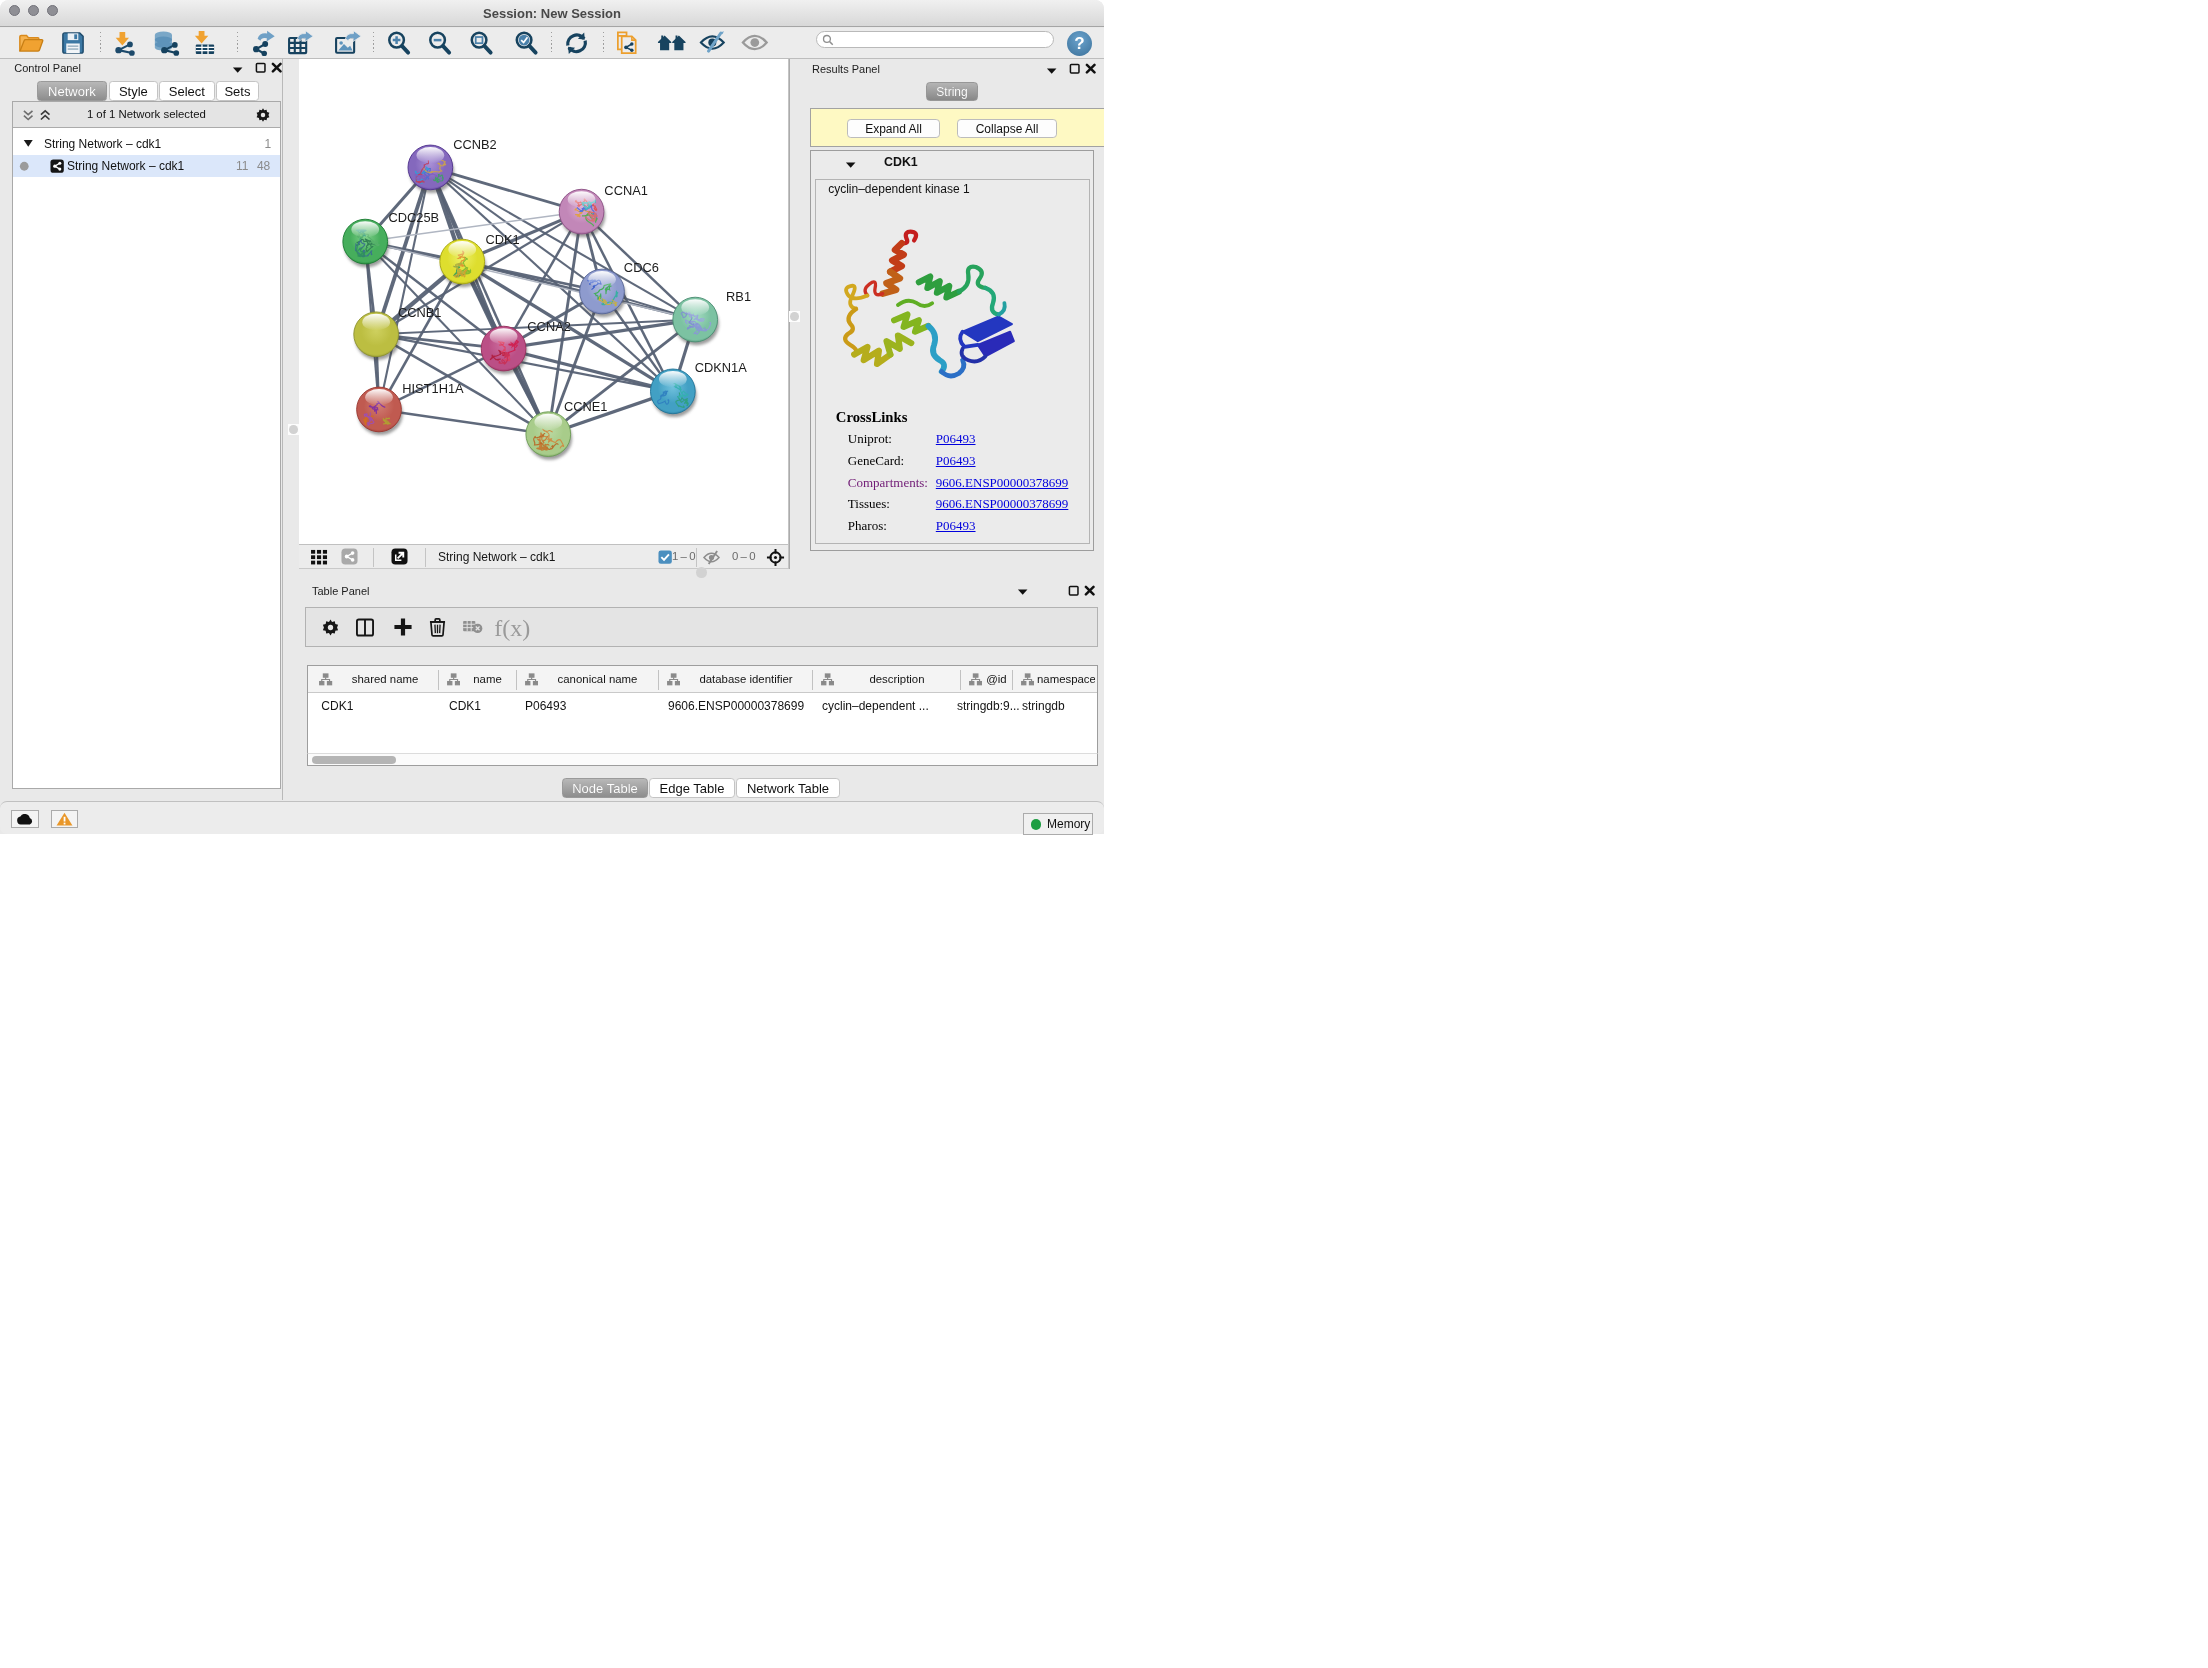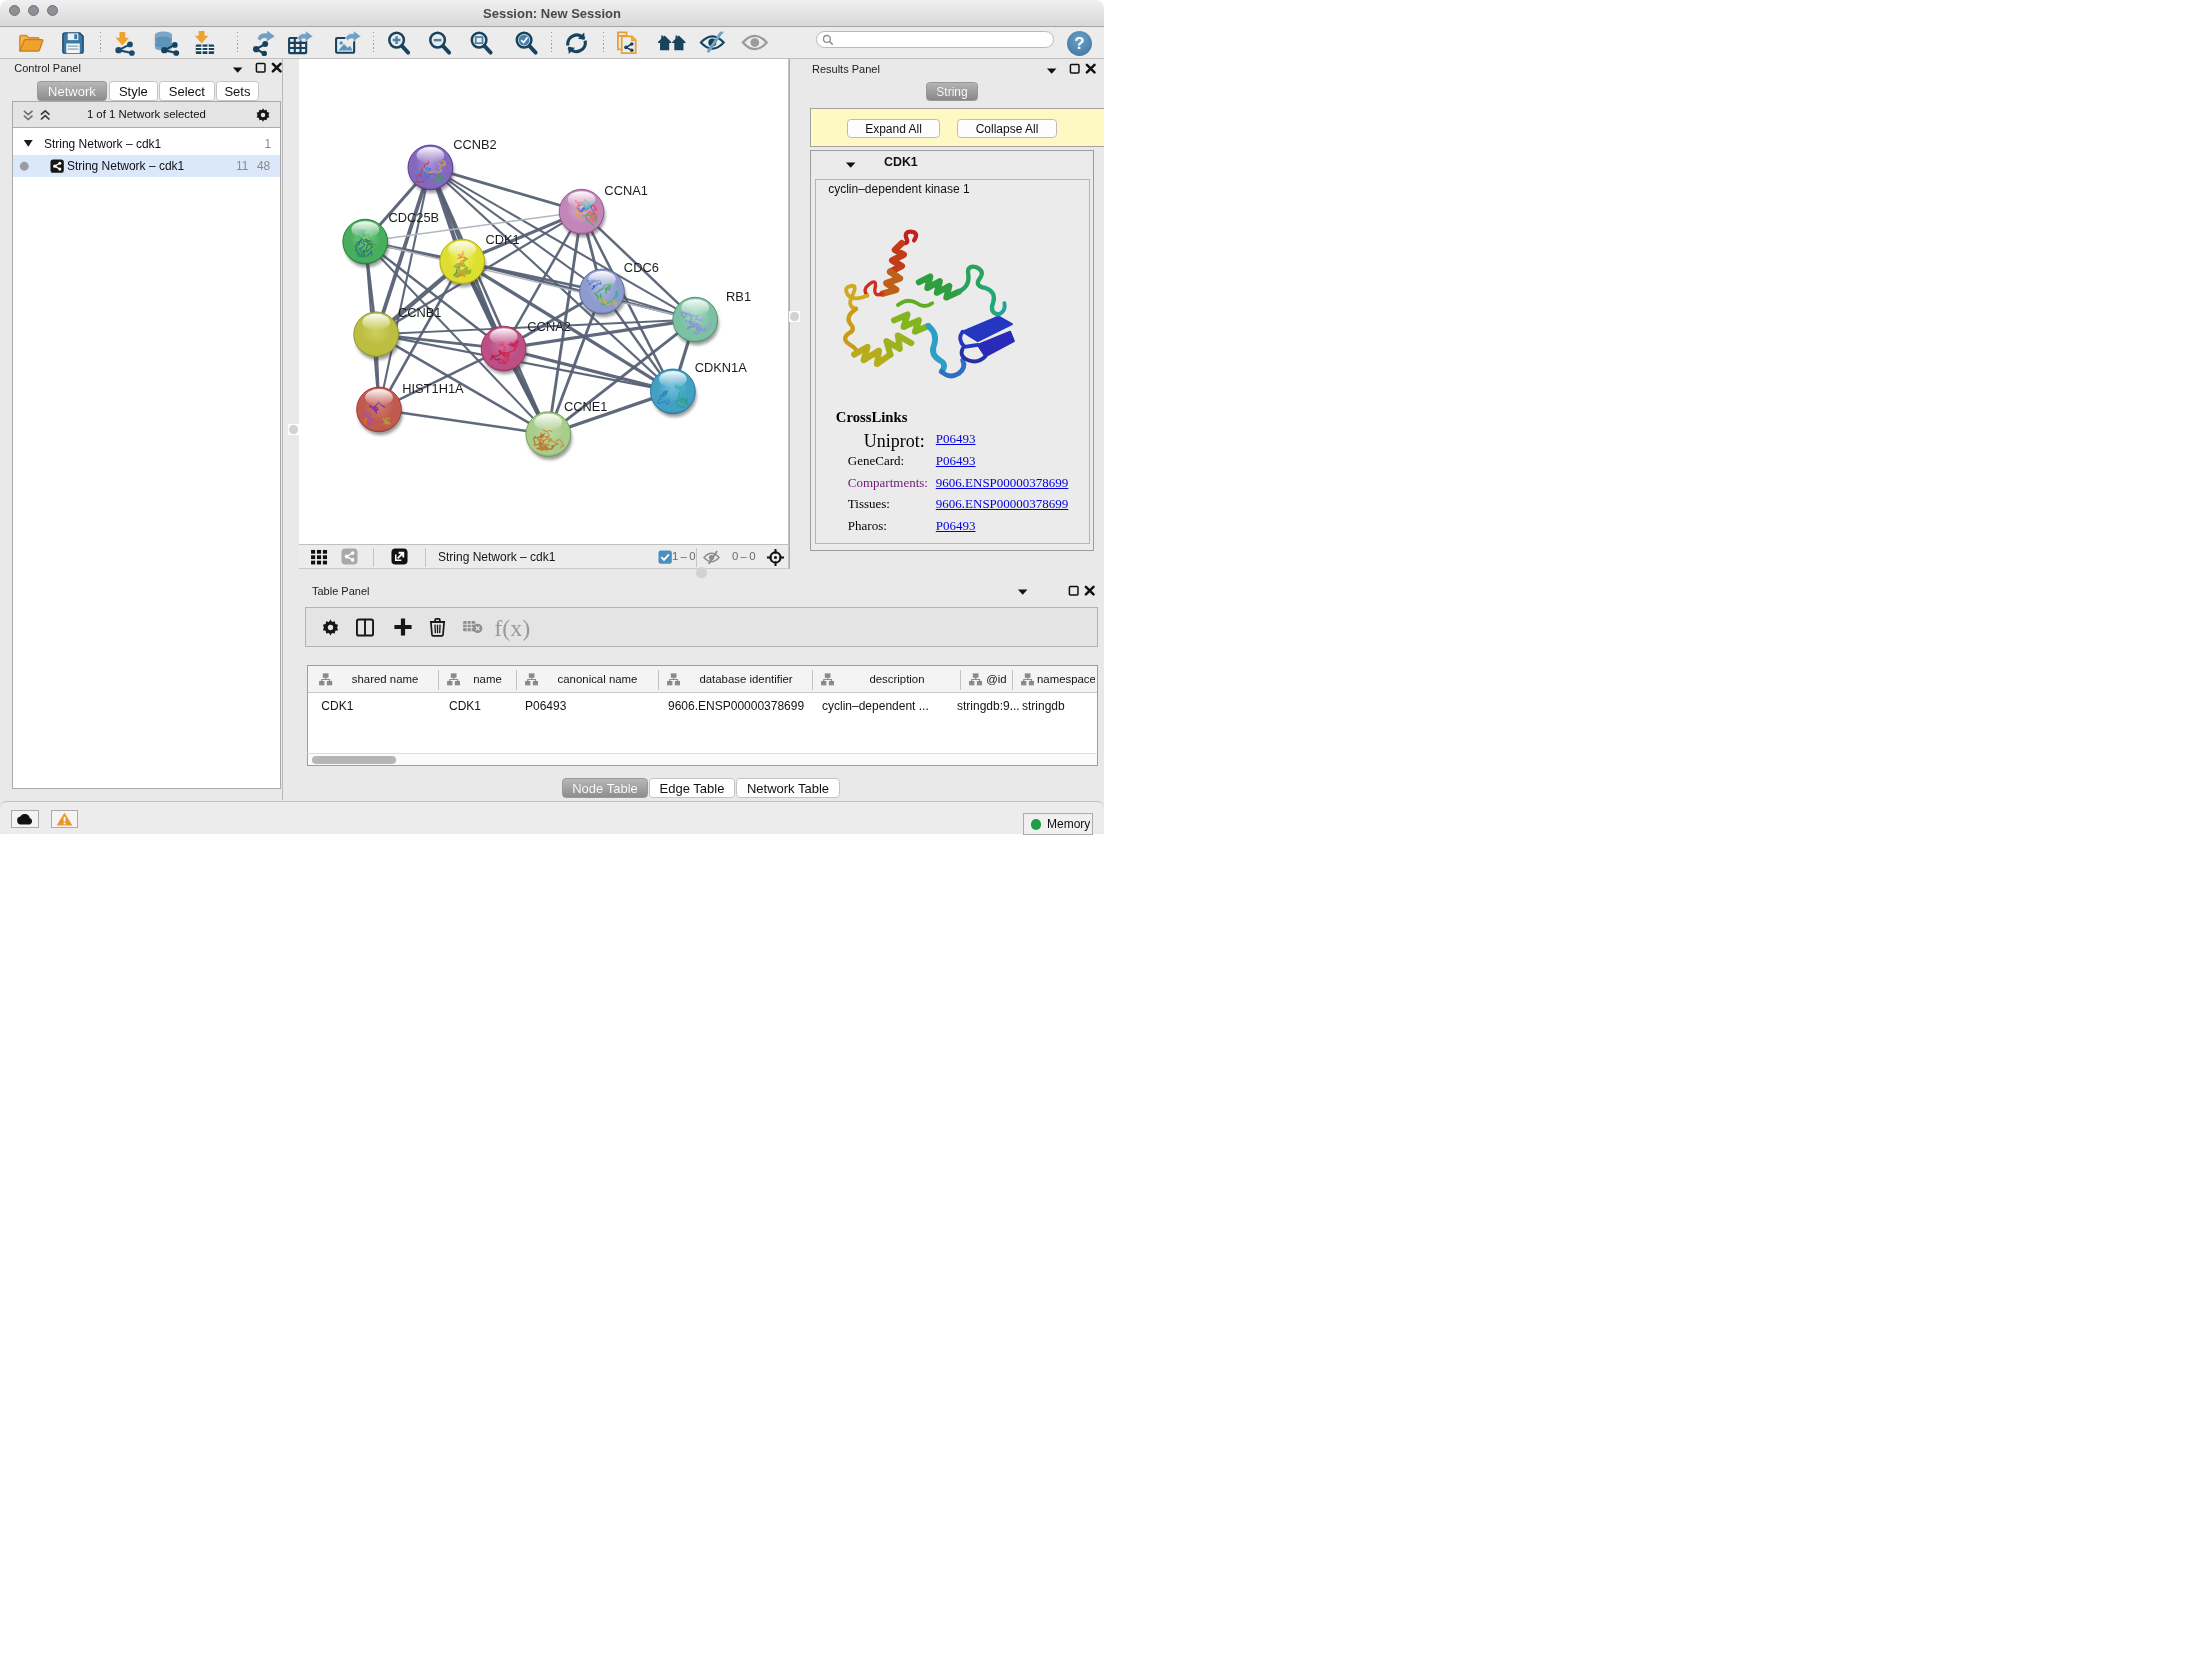--- a/index.html
+++ b/index.html
@@ -651,21 +651,21 @@
             <path d="M98 102 Q108 110 104 122 Q100 132 110 138 Q118 142 112 150" stroke="#2b9fc6" stroke-width="6"></path>
             <path d="M112 150 Q120 158 130 152 Q138 146 134 138" stroke="#2b6fc6" stroke-width="5"></path>
             <path d="M134 108 L172 92 L186 100 L150 118 Z" fill="#2337c0" stroke="#2337c0" stroke-width="2"></path>
             <path d="M150 122 L184 108 L188 118 L158 134 Z" fill="#2a2ab8" stroke="#2a2ab8" stroke-width="2"></path>
             <path d="M134 108 Q128 116 136 124 L150 122" stroke="#2337c0" stroke-width="4"></path>
             <path d="M158 134 Q150 142 140 138 Q130 134 134 126" stroke="#2330a8" stroke-width="4"></path>
             <path d="M172 90 Q180 86 178 78" stroke="#23a0a0" stroke-width="4"></path>
           </g>
         </svg>
         <div class="serif" style="position:absolute; left:20px; top:229px; font-size:14.7px; font-weight:bold; color:#000;">CrossLinks</div>
-        <div class="serif" style="position:absolute; left:48px; top:251px; font-size:18px; color:#000;text-align:center;">Uniprot:</div>
+        <div class="serif" style="position:absolute; left:32px; top:251px; font-size:13px; color:#000;text-align:center;">Uniprot:</div>
         <div class="serif link" style="position:absolute; left:120px; top:251px; font-size:13px;">P06493</div>
         <div class="serif" style="position:absolute; left:32px; top:273px; font-size:13px; color:#000;">GeneCard:</div>
         <div class="serif link" style="position:absolute; left:120px; top:273px; font-size:13px;">P06493</div>
         <div class="serif" style="position:absolute; left:32px; top:295px; font-size:13px; color:#701a75;">Compartments:</div>
         <div class="serif link" style="position:absolute; left:120px; top:295px; font-size:13px;">9606.ENSP00000378699</div>
         <div class="serif" style="position:absolute; left:32px; top:316px; font-size:13px; color:#000;">Tissues:</div>
         <div class="serif link" style="position:absolute; left:120px; top:316px; font-size:13px;">9606.ENSP00000378699</div>
         <div class="serif" style="position:absolute; left:32px; top:338px; font-size:13px; color:#000;">Pharos:</div>
         <div class="serif link" style="position:absolute; left:120px; top:338px; font-size:13px;">P06493</div>
         </div>

